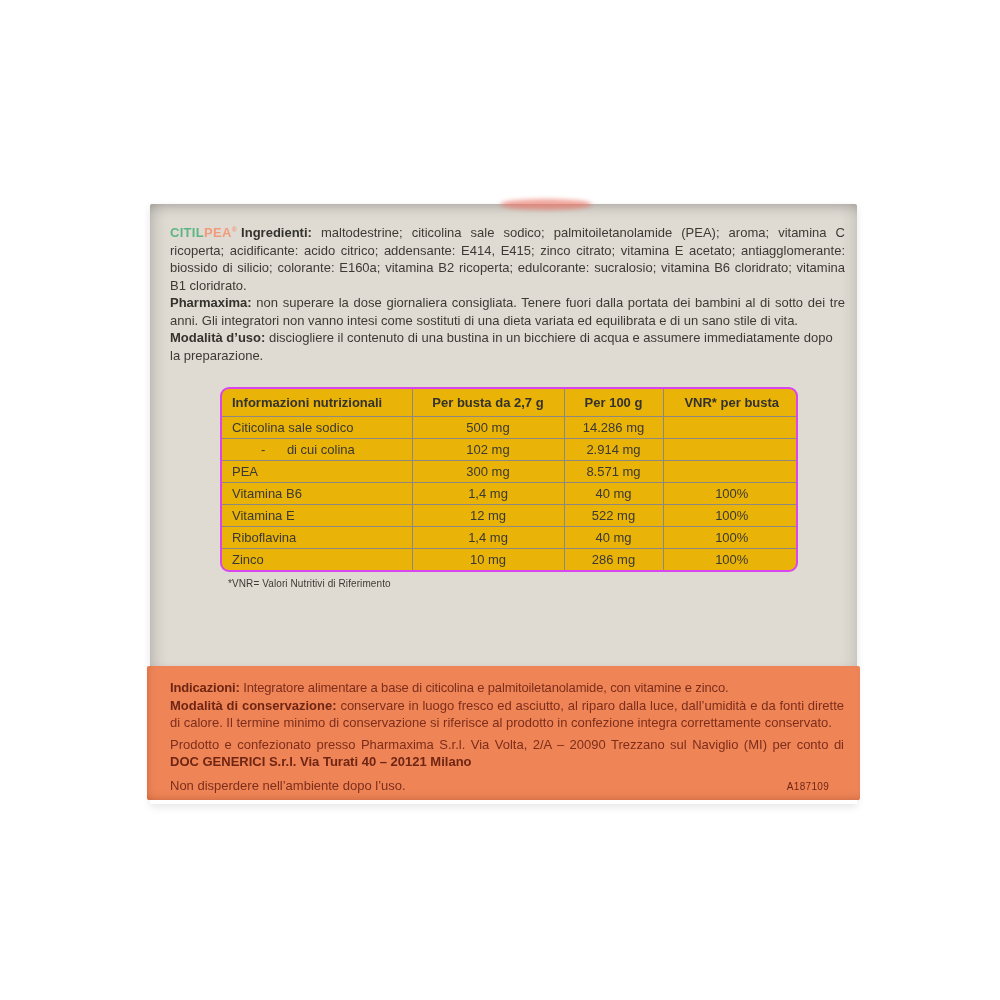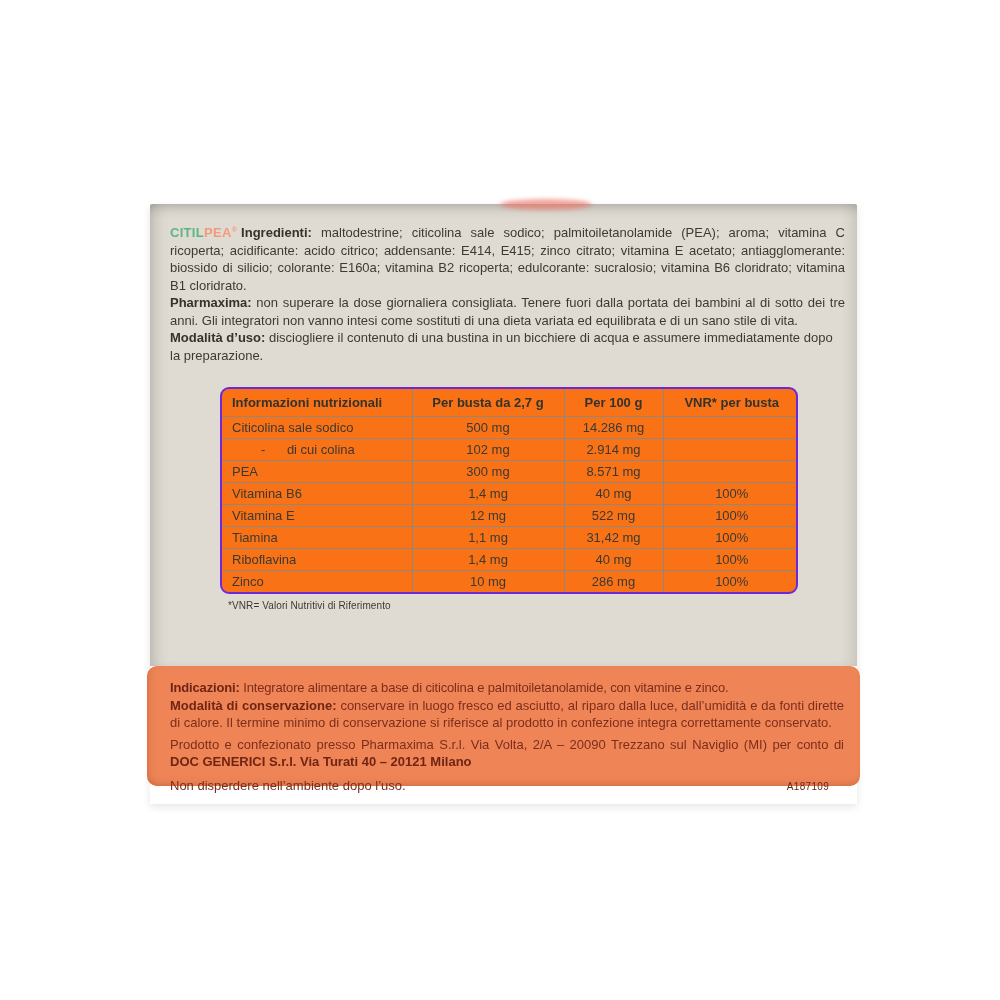--- a/index.html
+++ b/index.html
@@ -36,44 +36,44 @@
   .para b { color: #34322c; }
   .para.no-justify { text-align: left; }
 
   .brand { white-space: nowrap; margin-right: 4px; font-weight: bold; letter-spacing: 0.3px; }
   .brand .citil { color: #5eb584; }
   .brand .pea { color: #f29a7c; }
   .brand .reg { color: #f29a7c; font-size: 7px; vertical-align: super; font-weight: bold; }
 
   .tablewrap {
     margin: 23px 0 0 50px; width: 578px;
-    border: 2px solid #6d28d9; border-radius: 9px;
-    overflow: hidden; background: #f97316;
+    border: 2px solid #d946ef; border-radius: 9px;
+    overflow: hidden; background: #eab308;
   }
   table { border-collapse: collapse; width: 100%; table-layout: fixed; }
   th, td {
     border-right: 1px solid #8d8880; border-bottom: 1px solid #8d8880;
     font-size: 13px; color: #3b3933; line-height: 16px;
     padding: 2.5px 8px; text-align: center; overflow: hidden;
   }
   th { font-weight: bold; padding: 5.5px 8px; color: #34322c; }
   th:last-child, td:last-child { border-right: none; }
   tbody tr:last-child td { border-bottom: none; }
   .c0 { text-align: left; padding-left: 10px; white-space: pre; }
   col.w0 { width: 190px; } col.w1 { width: 152px; } col.w2 { width: 99px; } col.w3 { width: 137px; }
 
   .footnote {
     margin: 6px 0 0 58px; font-size: 10px; color: #3c3a34; letter-spacing: 0.1px;
   }
 
   .orange-section {
-    position: relative; margin: 0 -3px 0 -3px; width: 713px; height: 120px;
+    position: relative; margin: 0 -3px 0 -3px; width: 713px; height: 134px;
     background: #ef8557;
     padding: 13px 16px 0 23px;
-    border-radius: 10px;
+    border-radius: 2px;
     box-shadow: inset 0 -6px 8px -6px rgba(120,40,15,0.35),
                 inset 8px 0 10px -8px rgba(120,40,15,0.25);
   }
   .orange-section .para { color: #7c2d1b; }
   .orange-section .para b { color: #6f2513; }
 
   .producer { margin-top: 4px; }
   .disposal-row { position: relative; margin-top: 6px; }
   .code {
     position: absolute; right: 15px; bottom: 2px;
@@ -136,26 +136,20 @@
               <td>40 mg</td>
               <td>100%</td>
             </tr>
             <tr>
               <td class="c0">Vitamina E</td>
               <td>12 mg</td>
               <td>522 mg</td>
               <td>100%</td>
             </tr>
             <tr>
-              <td class="c0">Tiamina</td>
-              <td>1,1 mg</td>
-              <td>31,42 mg</td>
-              <td>100%</td>
-            </tr>
-            <tr>
               <td class="c0">Riboflavina</td>
               <td>1,4 mg</td>
               <td>40 mg</td>
               <td>100%</td>
             </tr>
             <tr>
               <td class="c0">Zinco</td>
               <td>10 mg</td>
               <td>286 mg</td>
               <td>100%</td>

